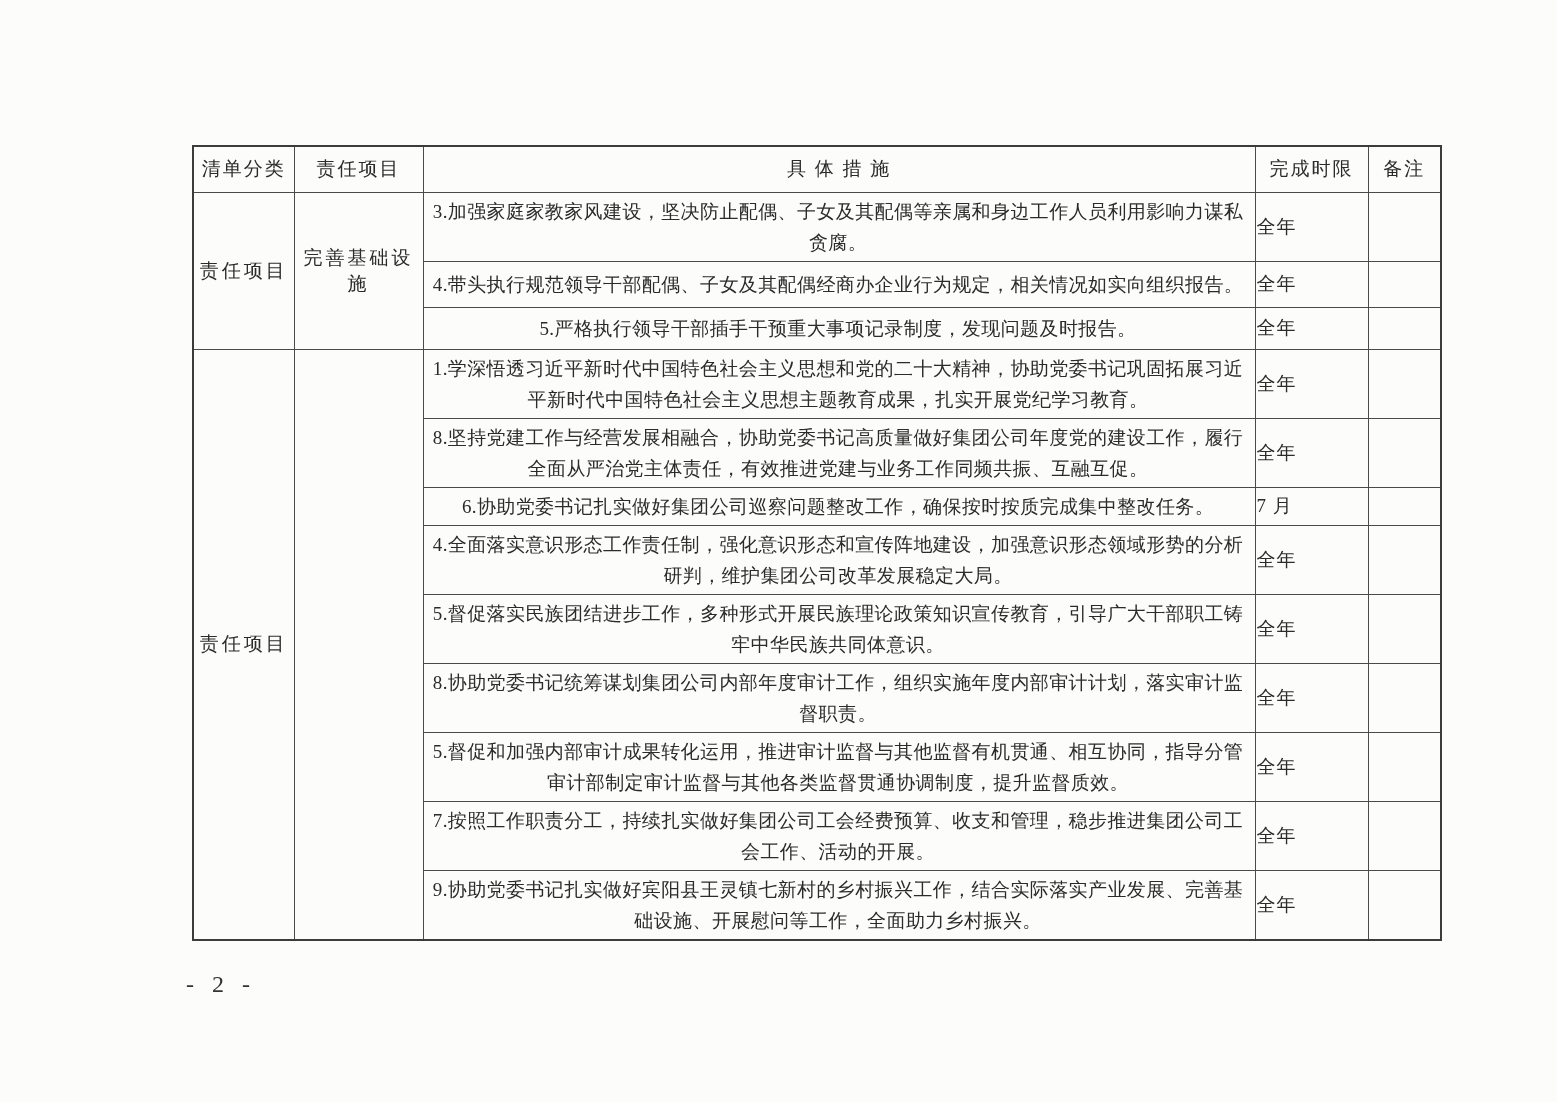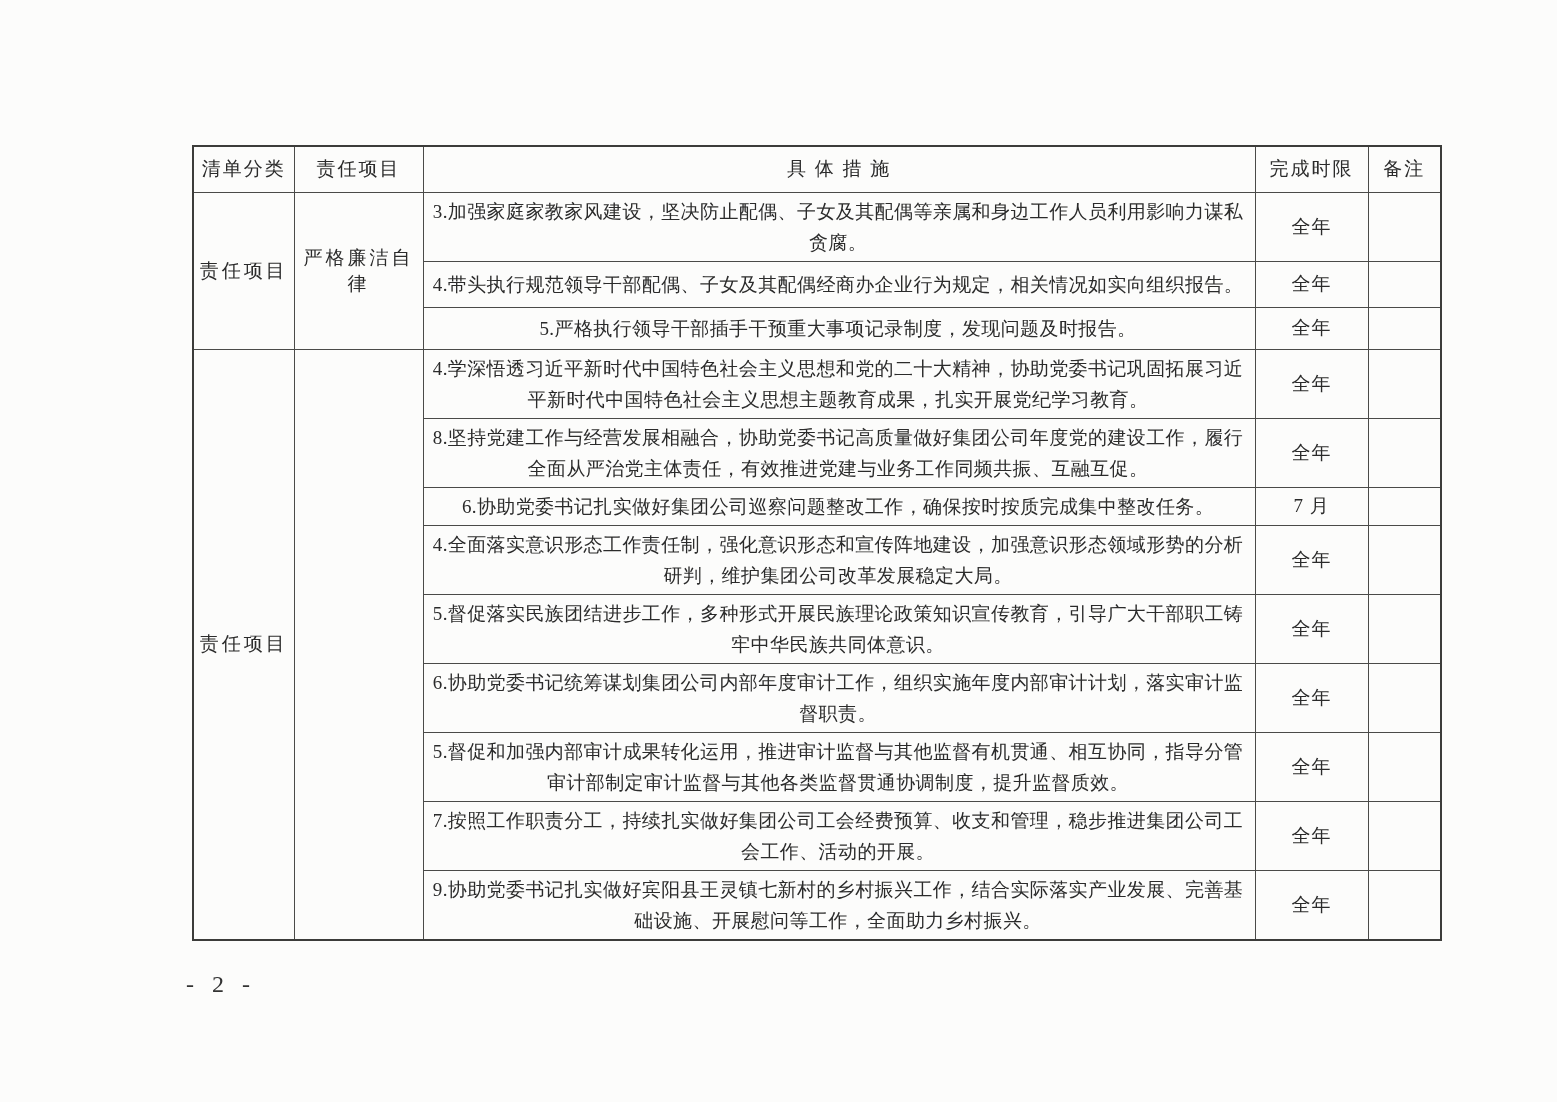--- a/index.html
+++ b/index.html
@@ -40,21 +40,21 @@
   th.col-head {
     text-align: center;
     letter-spacing: 2px;
     font-size: 19.5px;
   }
   td.cell-center {
     text-align: center;
     letter-spacing: 3px;
   }
   td.cell-deadline {
-    text-align: center;
+    text-align: left;
     letter-spacing: 1px;
   }
   td.cell-measure {
     text-align: center;
     padding: 3px 9px 3px 7px;
     line-height: 31px;
     letter-spacing: 0.4px;
   }
   .page-number {
     position: absolute;
@@ -85,40 +85,40 @@
         <th class="col-head">责任项目</th>
         <th class="col-head">具 体 措 施</th>
         <th class="col-head">完成时限</th>
         <th class="col-head">备注</th>
       </tr>
     </thead>
     <tbody>
 
       <tr style="height:48px">
         <td class="cell-center" rowspan="3">责任项目</td>
-        <td class="cell-center" rowspan="3">严格廉洁自律</td>
+        <td class="cell-center" rowspan="3">完善基础设施</td>
         <td class="cell-measure">3.加强家庭家教家风建设，坚决防止配偶、子女及其配偶等亲属和身边工作人员利用影响力谋私贪腐。</td>
         <td class="cell-deadline">全年</td>
         <td class="cell-center"></td>
       </tr>
       <tr style="height:46px">
         <td class="cell-measure">4.带头执行规范领导干部配偶、子女及其配偶经商办企业行为规定，相关情况如实向组织报告。</td>
         <td class="cell-deadline">全年</td>
         <td class="cell-center"></td>
       </tr>
       <tr style="height:42px">
         <td class="cell-measure">5.严格执行领导干部插手干预重大事项记录制度，发现问题及时报告。</td>
         <td class="cell-deadline">全年</td>
         <td class="cell-center"></td>
       </tr>
 
       <tr style="height:66px">
         <td class="cell-center" rowspan="9">责任项目</td>
         <td class="cell-center" rowspan="9"></td>
-        <td class="cell-measure">4.学深悟透习近平新时代中国特色社会主义思想和党的二十大精神，协助党委书记巩固拓展习近平新时代中国特色社会主义思想主题教育成果，扎实开展党纪学习教育。</td>
+        <td class="cell-measure">1.学深悟透习近平新时代中国特色社会主义思想和党的二十大精神，协助党委书记巩固拓展习近平新时代中国特色社会主义思想主题教育成果，扎实开展党纪学习教育。</td>
         <td class="cell-deadline">全年</td>
         <td class="cell-center"></td>
       </tr>
       <tr style="height:64px">
         <td class="cell-measure">8.坚持党建工作与经营发展相融合，协助党委书记高质量做好集团公司年度党的建设工作，履行全面从严治党主体责任，有效推进党建与业务工作同频共振、互融互促。</td>
         <td class="cell-deadline">全年</td>
         <td class="cell-center"></td>
       </tr>
       <tr style="height:34px">
         <td class="cell-measure">6.协助党委书记扎实做好集团公司巡察问题整改工作，确保按时按质完成集中整改任务。</td>
@@ -129,21 +129,21 @@
         <td class="cell-measure">4.全面落实意识形态工作责任制，强化意识形态和宣传阵地建设，加强意识形态领域形势的分析研判，维护集团公司改革发展稳定大局。</td>
         <td class="cell-deadline">全年</td>
         <td class="cell-center"></td>
       </tr>
       <tr style="height:64px">
         <td class="cell-measure">5.督促落实民族团结进步工作，多种形式开展民族理论政策知识宣传教育，引导广大干部职工铸牢中华民族共同体意识。</td>
         <td class="cell-deadline">全年</td>
         <td class="cell-center"></td>
       </tr>
       <tr style="height:64px">
-        <td class="cell-measure">6.协助党委书记统筹谋划集团公司内部年度审计工作，组织实施年度内部审计计划，落实审计监督职责。</td>
+        <td class="cell-measure">8.协助党委书记统筹谋划集团公司内部年度审计工作，组织实施年度内部审计计划，落实审计监督职责。</td>
         <td class="cell-deadline">全年</td>
         <td class="cell-center"></td>
       </tr>
       <tr style="height:64px">
         <td class="cell-measure">5.督促和加强内部审计成果转化运用，推进审计监督与其他监督有机贯通、相互协同，指导分管审计部制定审计监督与其他各类监督贯通协调制度，提升监督质效。</td>
         <td class="cell-deadline">全年</td>
         <td class="cell-center"></td>
       </tr>
       <tr style="height:64px">
         <td class="cell-measure">7.按照工作职责分工，持续扎实做好集团公司工会经费预算、收支和管理，稳步推进集团公司工会工作、活动的开展。</td>

